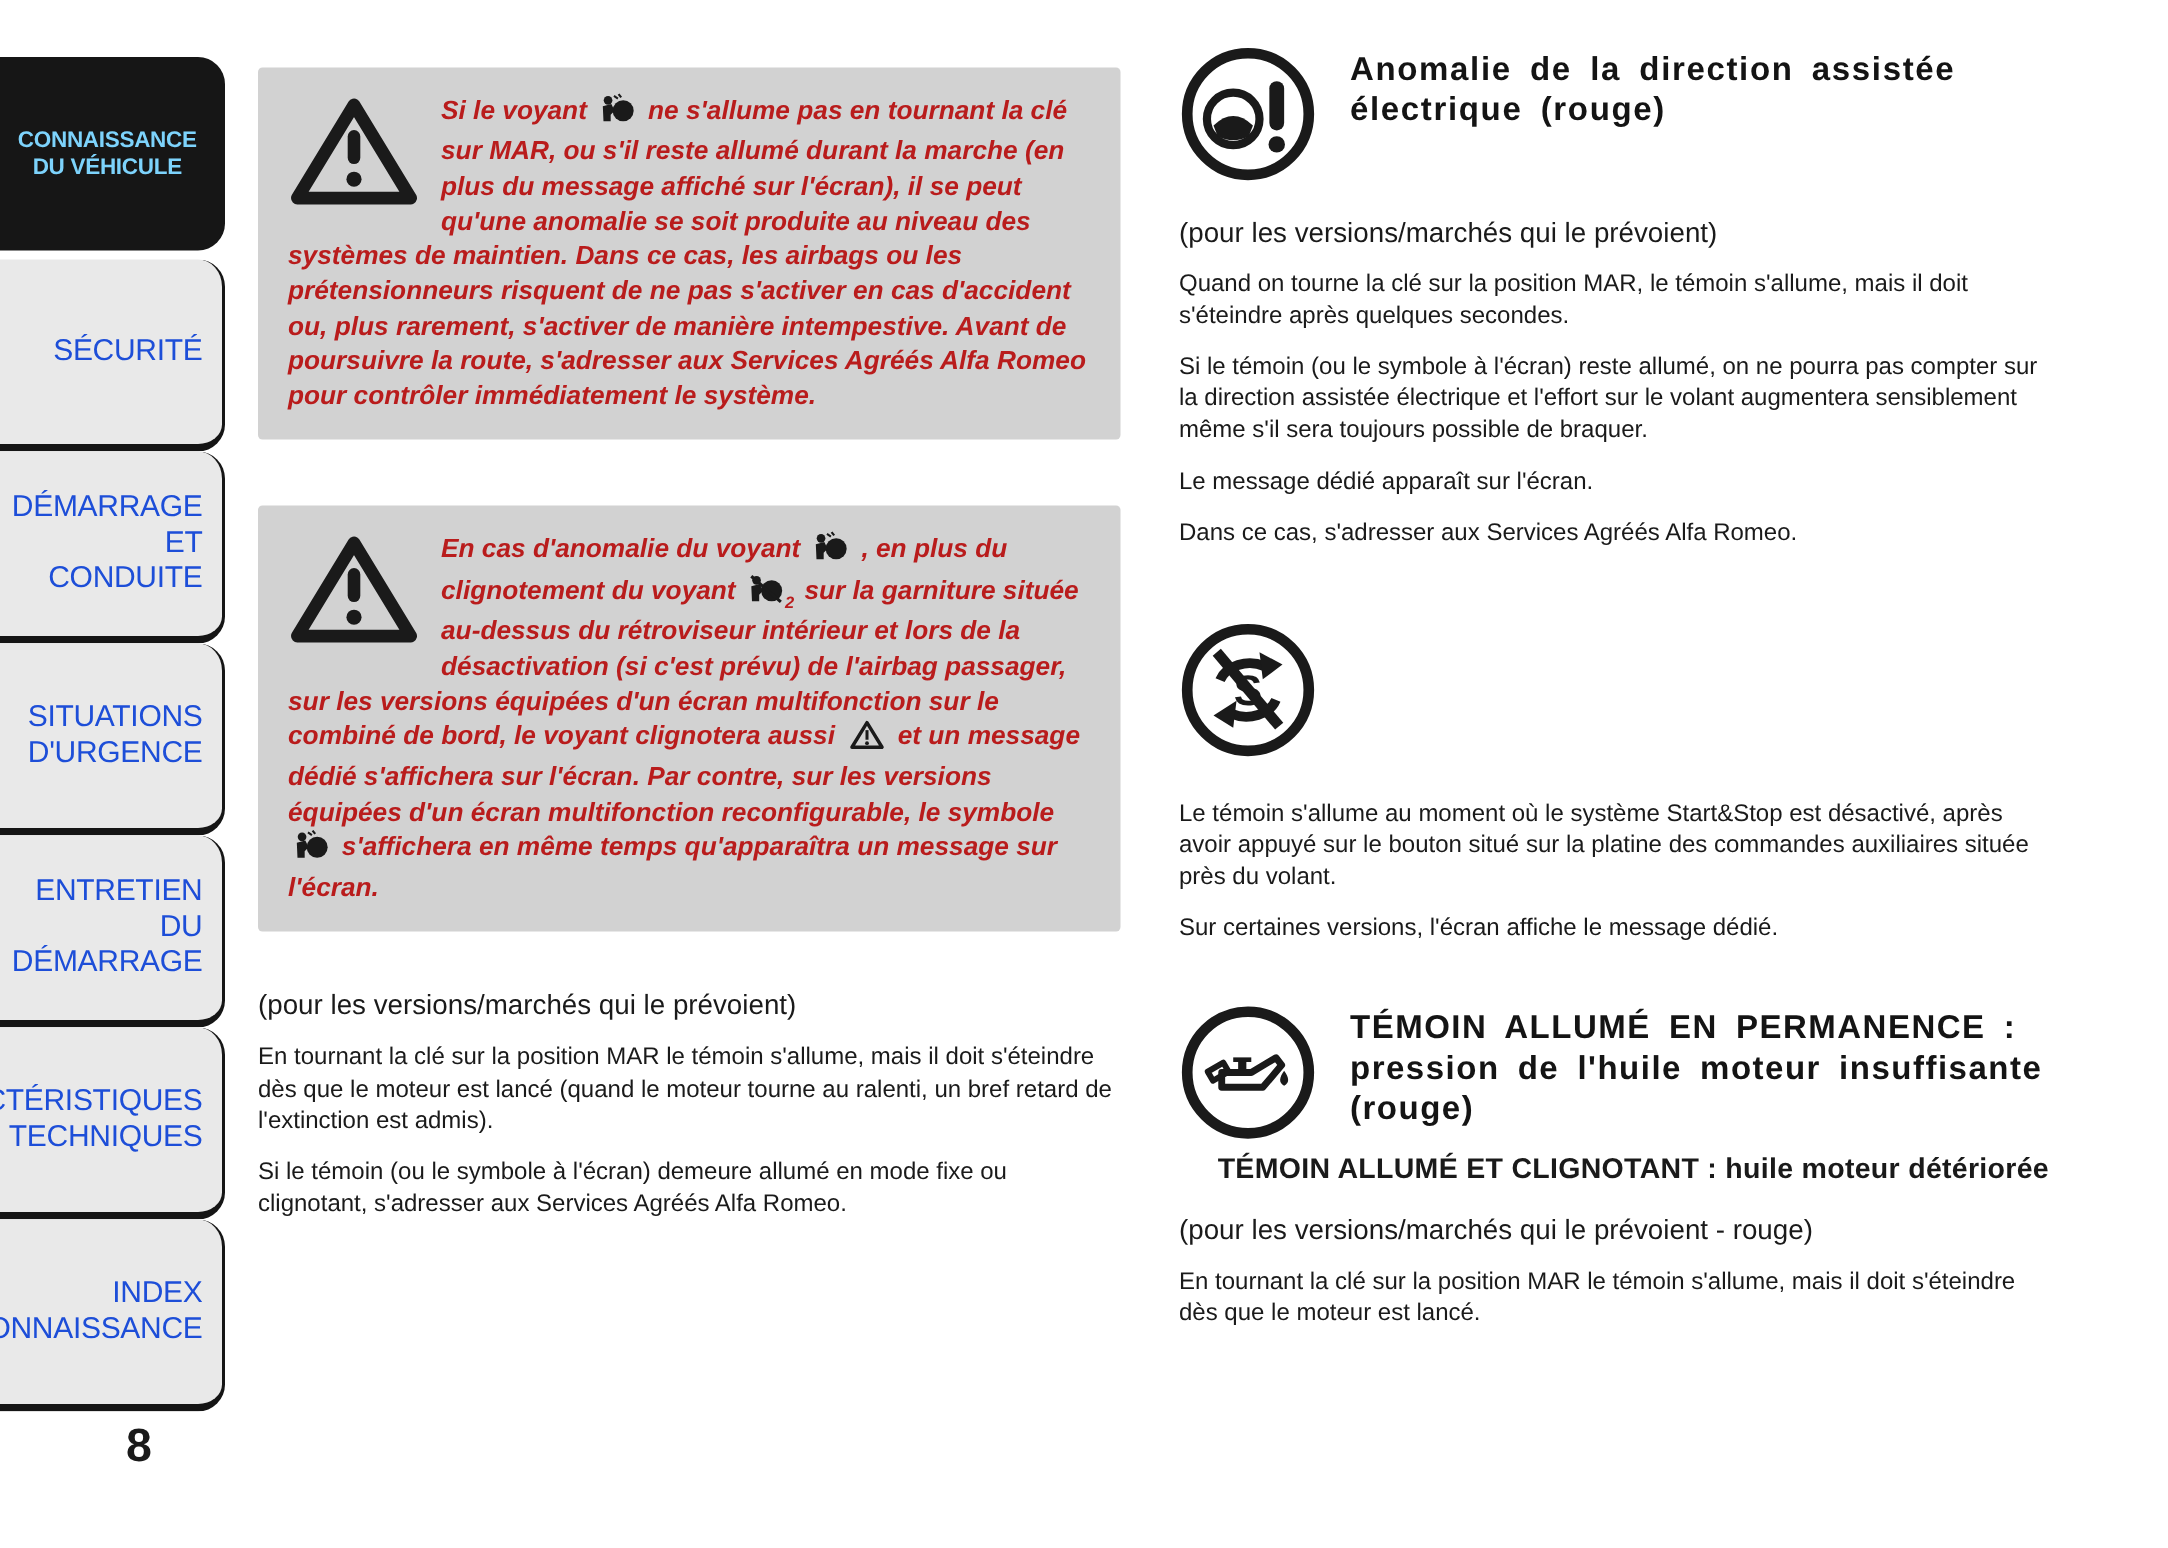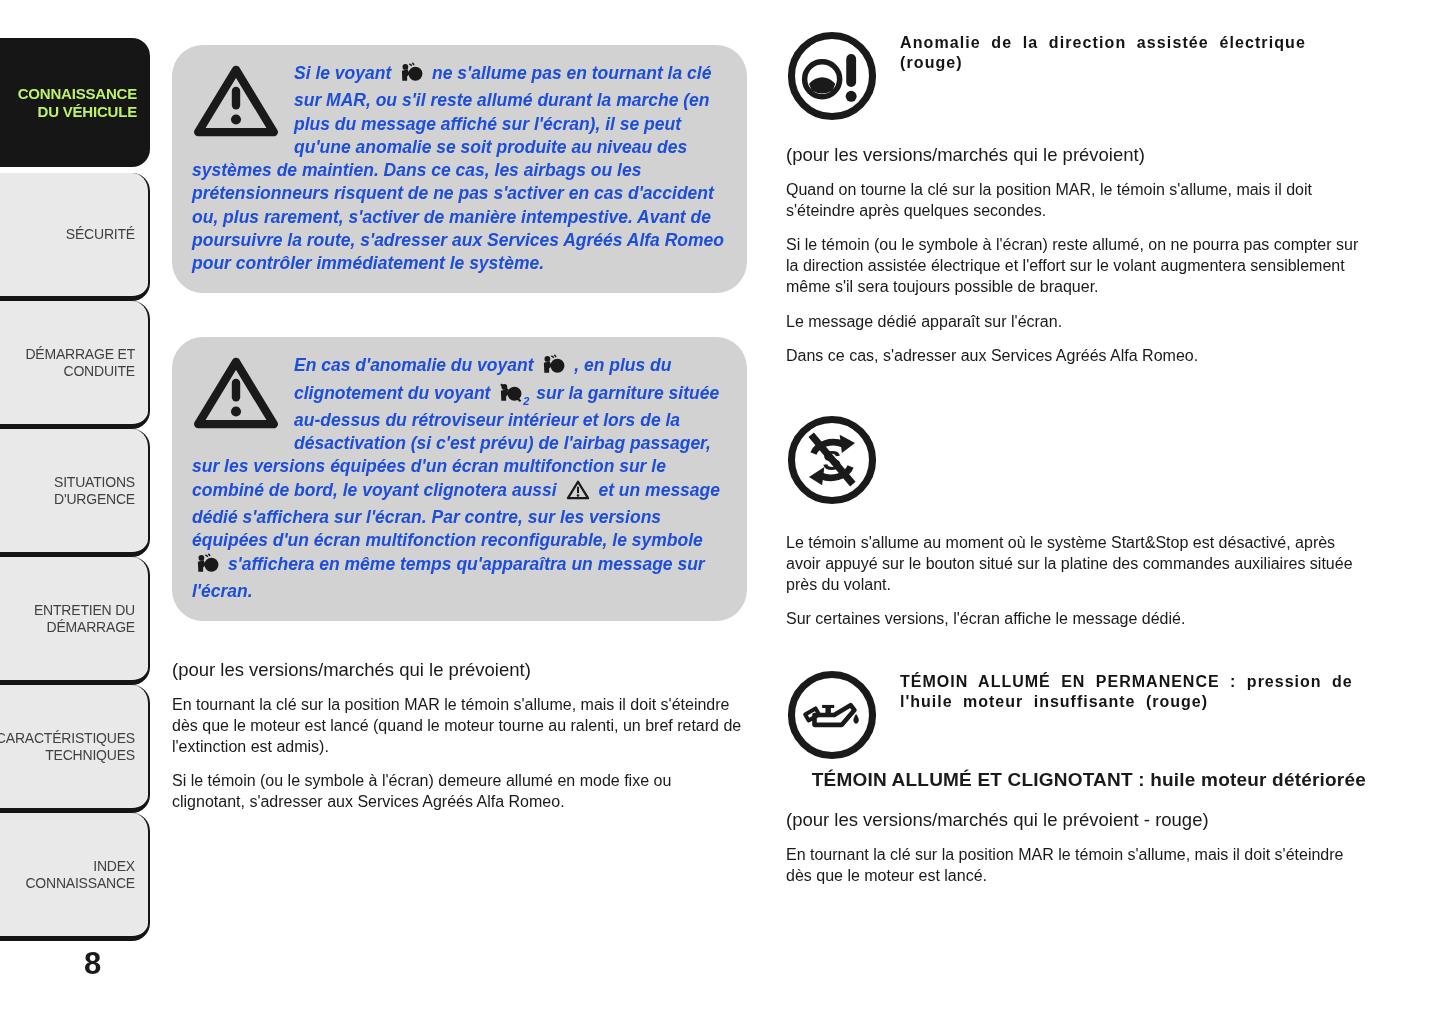--- a/index.html
+++ b/index.html
@@ -9,50 +9,50 @@
     font-family:"Liberation Sans", sans-serif;
   }
   
   .sidebar{position:absolute;left:0;top:38px;width:150px;display:flex;flex-direction:column;}
   .tab{
     box-sizing:border-box;height:128px;background:#e9e9e9;
     border-right:2.5px solid #151515;border-bottom:5px solid #151515;
     border-radius:0 18px 18px 0;
     display:flex;align-items:center;justify-content:flex-end;
     text-align:right;padding:0 13px 0 6px;
-    font-size:14px;line-height:1.18;letter-spacing:-0.2px;color:#404040;
+    font-size:20px;line-height:1.18;letter-spacing:-0.2px;color:#1d4ed8;
   }
   .tab.active{
-    background:#161616;color:#bef264;font-weight:bold;font-size:15px;
-    border:none;border-radius:0 18px 18px 0;margin-bottom:6px;height:129px;
+    background:#161616;color:#7dd3fc;font-weight:bold;font-size:15px;
+    border:none;border-radius:0 18px 18px 0;margin-bottom:6px;height:129px;text-align:center;
   }
   .page-num{position:absolute;left:84px;top:946px;font-size:31px;font-weight:bold;}
   
   .col-left{position:absolute;left:172px;top:45px;width:575px;}
   .col-right{position:absolute;left:786px;top:30px;width:580px;}
   
   .warnbox{
-    background:#d2d2d2;border-radius:31px;padding:17px 22px 18px 20px;
+    background:#d2d2d2;border-radius:3px;padding:17px 22px 18px 20px;
     font-weight:bold;font-style:italic;font-size:17.5px;line-height:1.33;
-    color:#1d4ed8;box-sizing:border-box;
+    color:#b91c1c;box-sizing:border-box;
   }
   .warnbox + .warnbox{margin-top:44px;}
   .warnbox p{margin:0;}
   .tri{float:left;width:84px;height:74px;margin:2px 16px 4px 2px;}
   .tri svg{display:block;}
   .inline-icon{display:inline-block;vertical-align:-4px;margin:0 4px;}
   .sub2{font-size:11px;font-weight:bold;vertical-align:-6px;margin-left:-3px;margin-right:2px;}
   
   .sec{margin-top:38px;}
   .sec-head{display:flex;align-items:flex-start;}
   .circ-icon{flex:0 0 92px;width:92px;height:92px;}
   .circ-icon svg{display:block;}
   .sec-head h2{
     margin:0 0 0 22px;padding-top:3px;
-    font-size:16px;font-weight:bold;line-height:1.22;
+    font-size:22px;font-weight:bold;line-height:1.22;
     letter-spacing:1.1px;word-spacing:5px;color:#141414;
   }
   .sec-head h2.upper-mixed{letter-spacing:1px;}
   .note{font-size:18.5px;margin:22px 0 0;}
   .sec p.body, .col-right p.body{font-size:16px;line-height:1.32;margin:13px 0 0;}
   h3.subhead{font-size:19px;font-weight:bold;line-height:1.2;margin:8px 0 17px;letter-spacing:0.2px;text-align:right;}
   .note.tight{margin:4px 0 0;}
   .mt-lg{margin-top:48px;}
   .mt-md{margin-top:40px;}
 </style>

